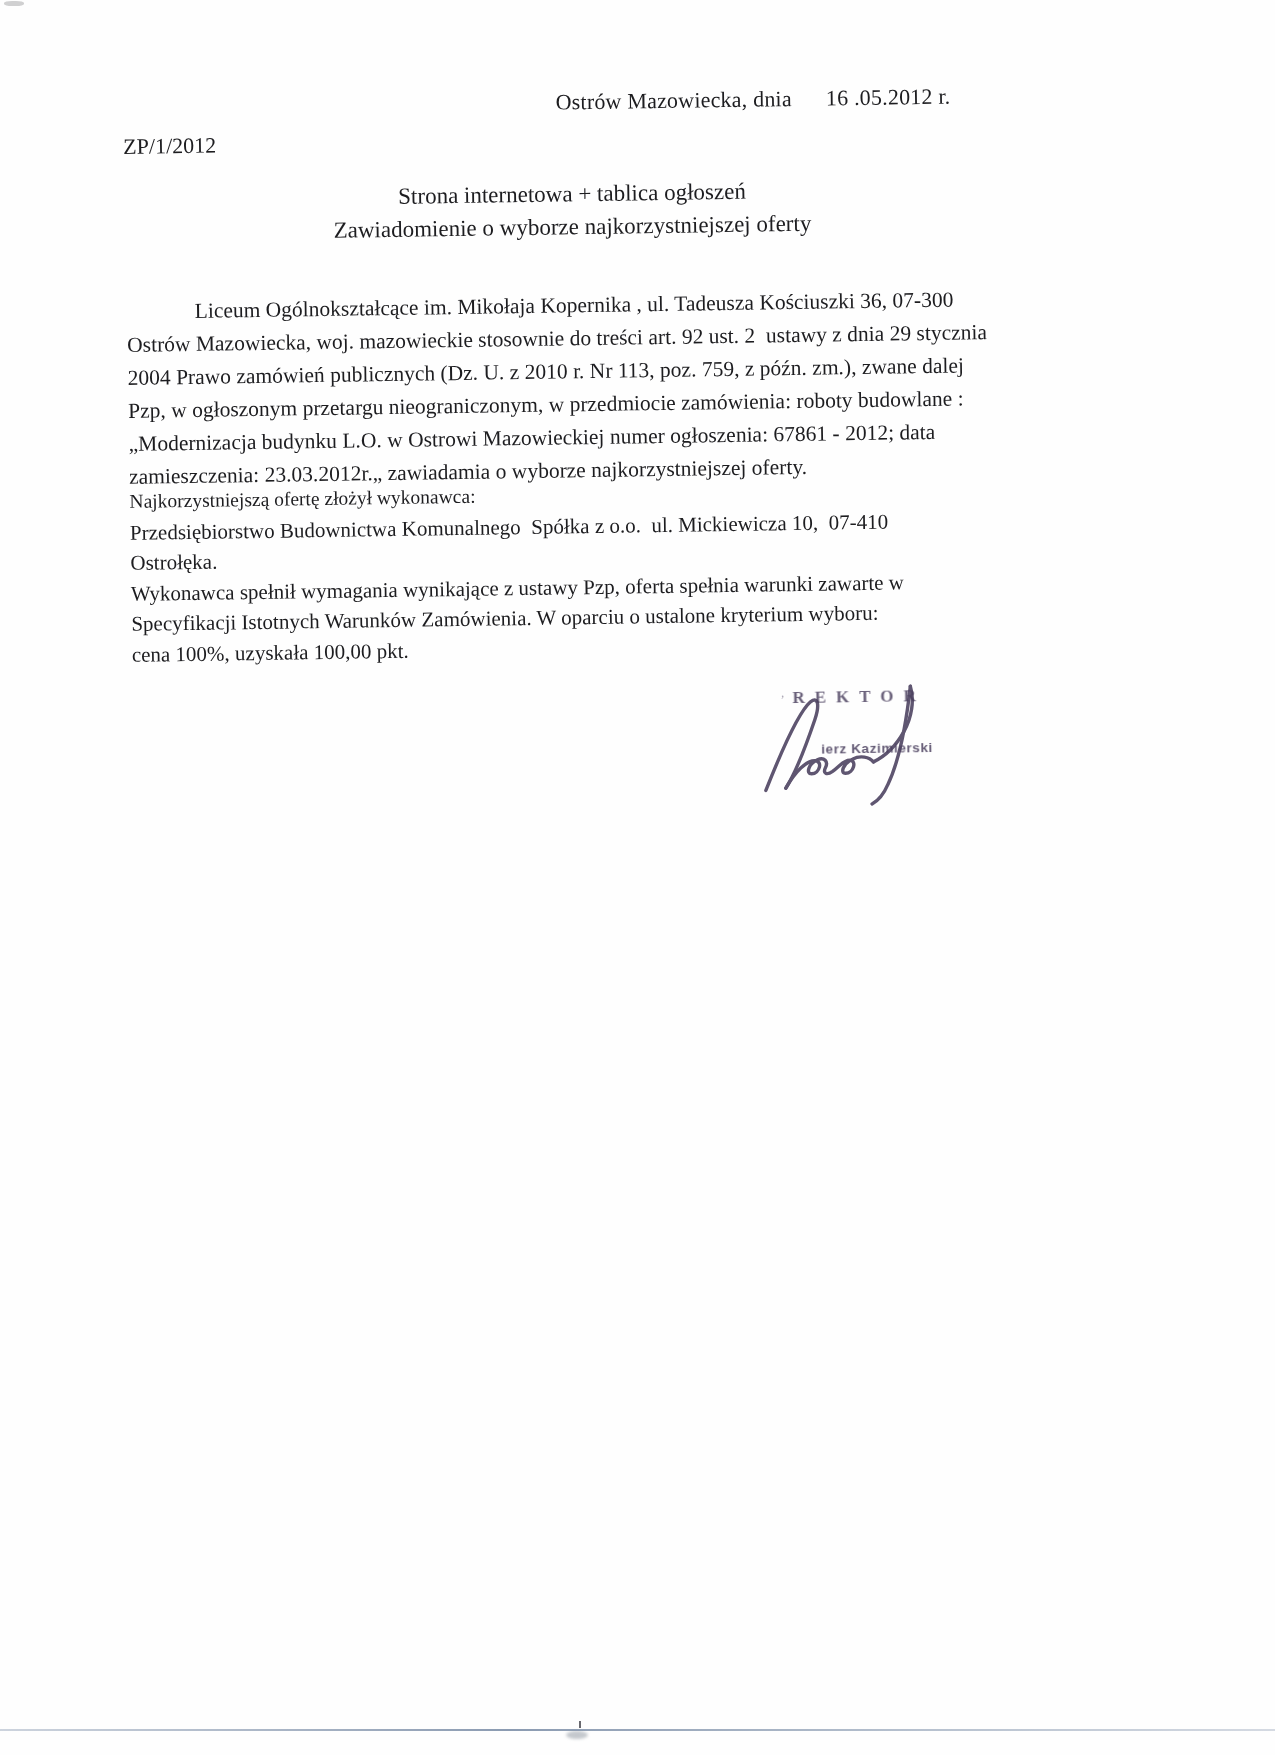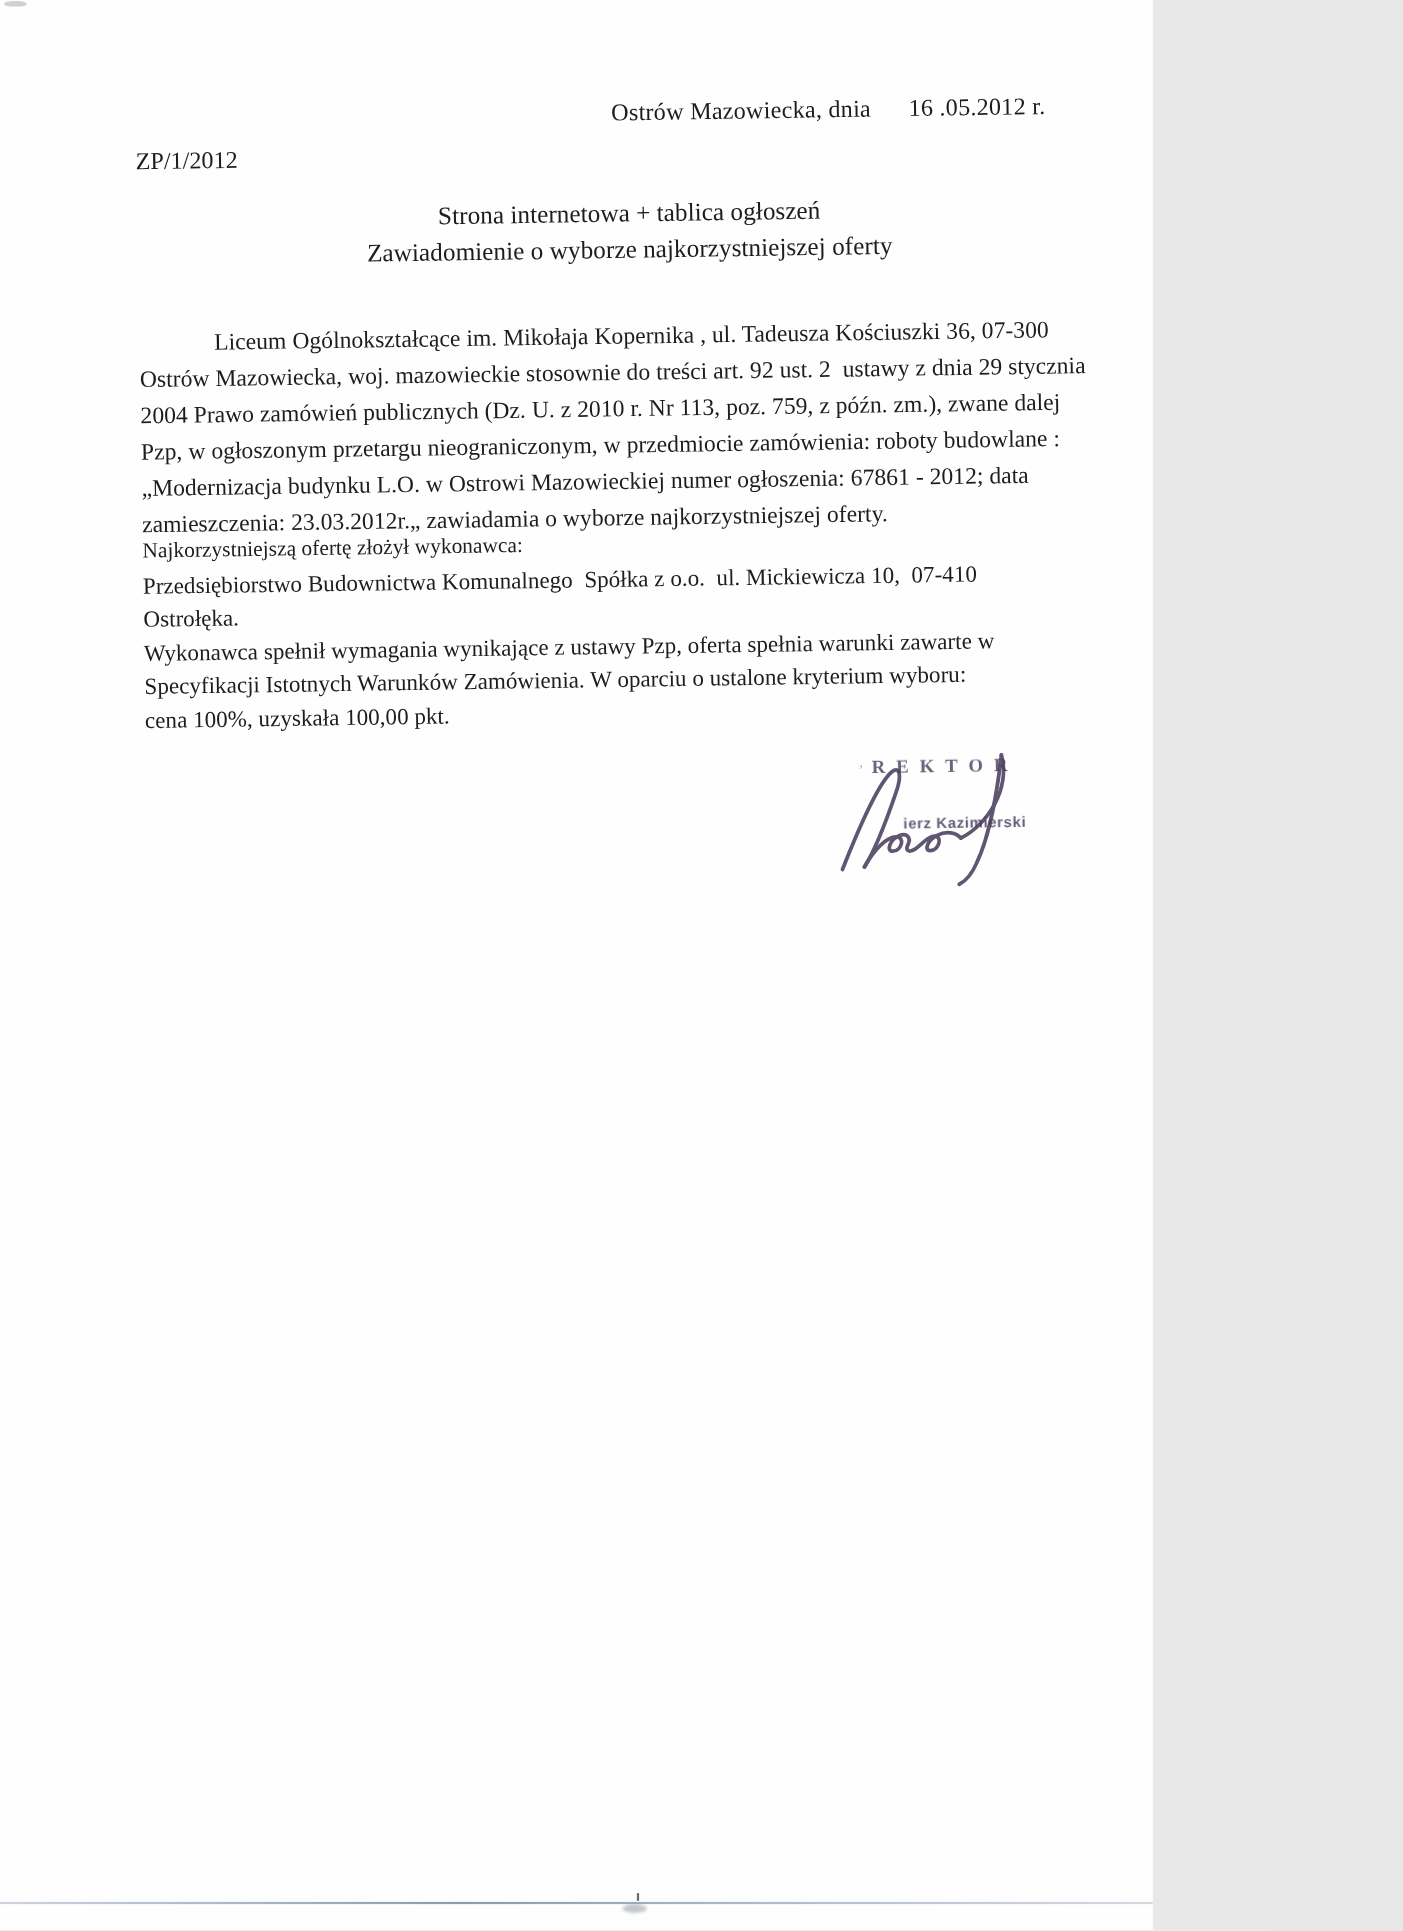--- a/index.html
+++ b/index.html
@@ -2,21 +2,21 @@
 <html style="--ink: #4a3f5e;"><head>
 <meta charset="utf-8">
 <style>
   html, body {
     margin: 0;
     padding: 0;
     background: #e8e8e8;
   }
   .page {
     position: relative;
-    width: 1048px;
+    width: 1275px;
     height: 1755px;
     background: #fefefe;
     overflow: hidden;
     font-family: "Liberation Serif", serif;
     color: #1d1d20;
   }
   .rotated {
     position: absolute;
     inset: 0;
     transform: rotate(-0.85deg);

